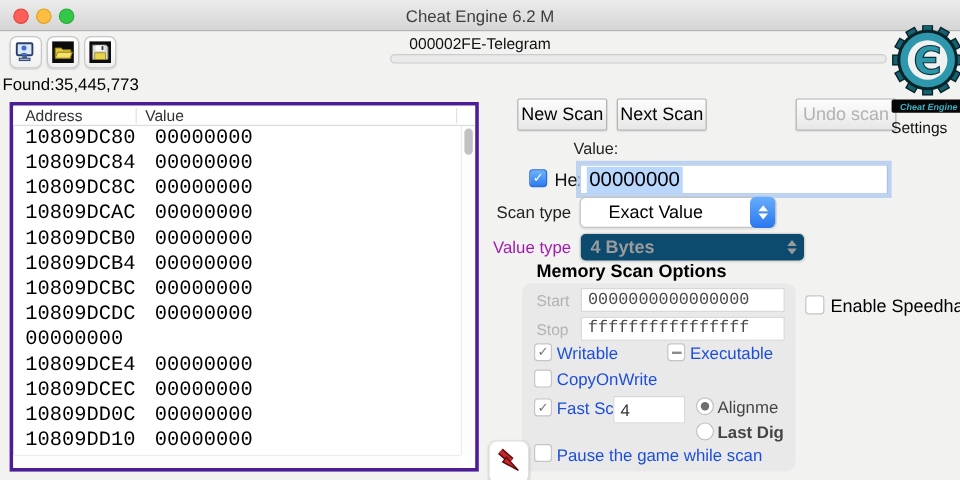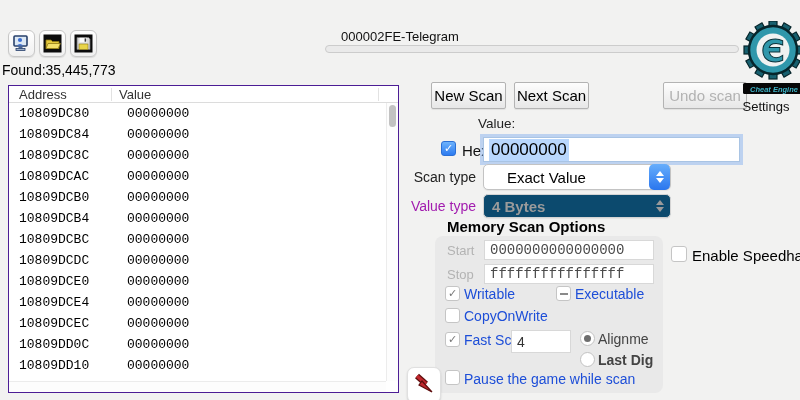--- a/index.html
+++ b/index.html
@@ -25,30 +25,30 @@
   
   .toolbtn { position:absolute; top:30px; width:27px; height:27px; border-radius:6px;
     background:linear-gradient(#ffffff,#f0f0f0); border:1px solid #c7c7c7;
     box-shadow:0 1px 1px rgba(0,0,0,.10); display:flex; align-items:center; justify-content:center; }
   .toolbtn svg { display:block; }
 
   .found { position:absolute; left:2px; top:62px; font-size:14px; color:#000; }
 
   
   .table { position:absolute; left:8px; top:85px; width:391px; height:308px;
-    background:#fff; border:1px solid #4c1d95; overflow:hidden; }
+    background:#fff; border:3px solid #4c1d95; overflow:hidden; }
   .thead { position:absolute; left:0; top:0; right:0; height:17px; background:#fff;
     border-bottom:1px solid #dcdcdc; font-size:13px; color:#333; }
   .thead .c1 { position:absolute; left:10px; top:1px; }
   .thead .c2 { position:absolute; left:110px; top:1px; }
   .thead .div1 { position:absolute; left:102px; top:2px; width:1px; height:13px; background:#e2e2e2; }
   .thead .div2 { position:absolute; left:369px; top:2px; width:1px; height:13px; background:#e2e2e2; }
   .rows { position:absolute; left:0; top:17px; right:12px; bottom:11px; overflow:hidden; }
   .row { display:flex; height:21px; line-height:21px;
-    font-family:"Liberation Mono", monospace; font-size:13px; color:#000; padding-left:10px; }
+    font-family:"Liberation Mono", monospace; font-size:17px; color:#000; padding-left:10px; }
   .row .addr { width:108px; }
   .vscroll { position:absolute; right:0; top:17px; width:12px; bottom:11px;
     background:#fdfdfd; border-left:1px solid #ececec; }
   .vthumb { position:absolute; left:2px; top:2px; width:7px; height:22px;
     background:#c2c2c2; border-radius:4px; }
   .hscroll { position:absolute; left:0; right:12px; bottom:0; height:11px;
     background:#fdfdfd; border-top:1px solid #ececec; }
 
   
   .btn { position:absolute; height:27px; background:linear-gradient(#fdfdfd,#e7e7e7);
@@ -113,20 +113,26 @@
   
   .logo { position:absolute; left:742px; top:21px; }
   .settings { position:absolute; left:735px; top:99px; width:62px; text-align:center;
     font-size:13px; color:#111; }
 </style>
 </head>
 <body>
 
 <div class="screen">
 
+  <div class="titlebar">
+    <div class="light red"></div>
+    <div class="light yellow"></div>
+    <div class="light green"></div>
+    <div class="title">Cheat Engine 6.2 M</div>
+  </div>
 
   <div class="toolbtn" style="left:8px;">
     <svg width="19" height="19" viewBox="0 0 19 19">
       <rect x="2" y="2" width="13" height="10" rx="1" fill="#dce8f4" stroke="#27406b" stroke-width="1.6"></rect>
       <rect x="6.5" y="12" width="4" height="2.5" fill="#4a6796"></rect>
       <rect x="4" y="14.5" width="9" height="2" fill="#9eb0c8" stroke="#27406b" stroke-width="0.8"></rect>
       <circle cx="8" cy="6" r="2.1" fill="#3d6fd2"></circle>
       <path d="M4.6 11.5 Q8 8.4 11.4 11.5 Z" fill="#3d6fd2"></path>
     </svg>
   </div>
@@ -195,21 +201,20 @@
           <span class="addr">10809DCBC</span>
           <span class="val">00000000</span>
         </div>
 
         <div class="row">
           <span class="addr">10809DCDC</span>
           <span class="val">00000000</span>
         </div>
 
         <div class="row">
-          <span class="addr">10809DCE0</span>
           <span class="val">00000000</span>
         </div>
 
         <div class="row">
           <span class="addr">10809DCE4</span>
           <span class="val">00000000</span>
         </div>
 
         <div class="row">
           <span class="addr">10809DCEC</span>
@@ -244,21 +249,21 @@
   <div class="lbl" style="left:478px; top:116px; font-size:13.5px;">Value:</div>
   <div class="cb blue" style="left:441px; top:141px;">
       <span>✓</span>
     </div>
   <div class="lbl" style="left:462px; top:142px; font-size:15px; color:#111;">Hex</div>
   <div class="hexinput">
     <span class="seltext">00000000</span>
   </div>
 
   <div class="lbl" style="left:396px; top:169px; width:80px; text-align:right;">Scan type</div>
-  <div class="sel" style="top:164px; width:188px;padding-left:23px;">
+  <div class="sel" style="top:164px; width:164px;padding-left:23px;">
     <span>Exact Value</span>
     <div class="stepper">
       <div class="tri-up"></div>
         <div class="tri-down"></div>
     </div>
   </div>
 
   <div class="lbl" style="left:392px; top:198px; width:84px; text-align:right; color:#a21caf;">Value type</div>
   <div class="sel disabled" style="top:194px; width:188px; height:24px;">
     <span>4 Bytes</span>

